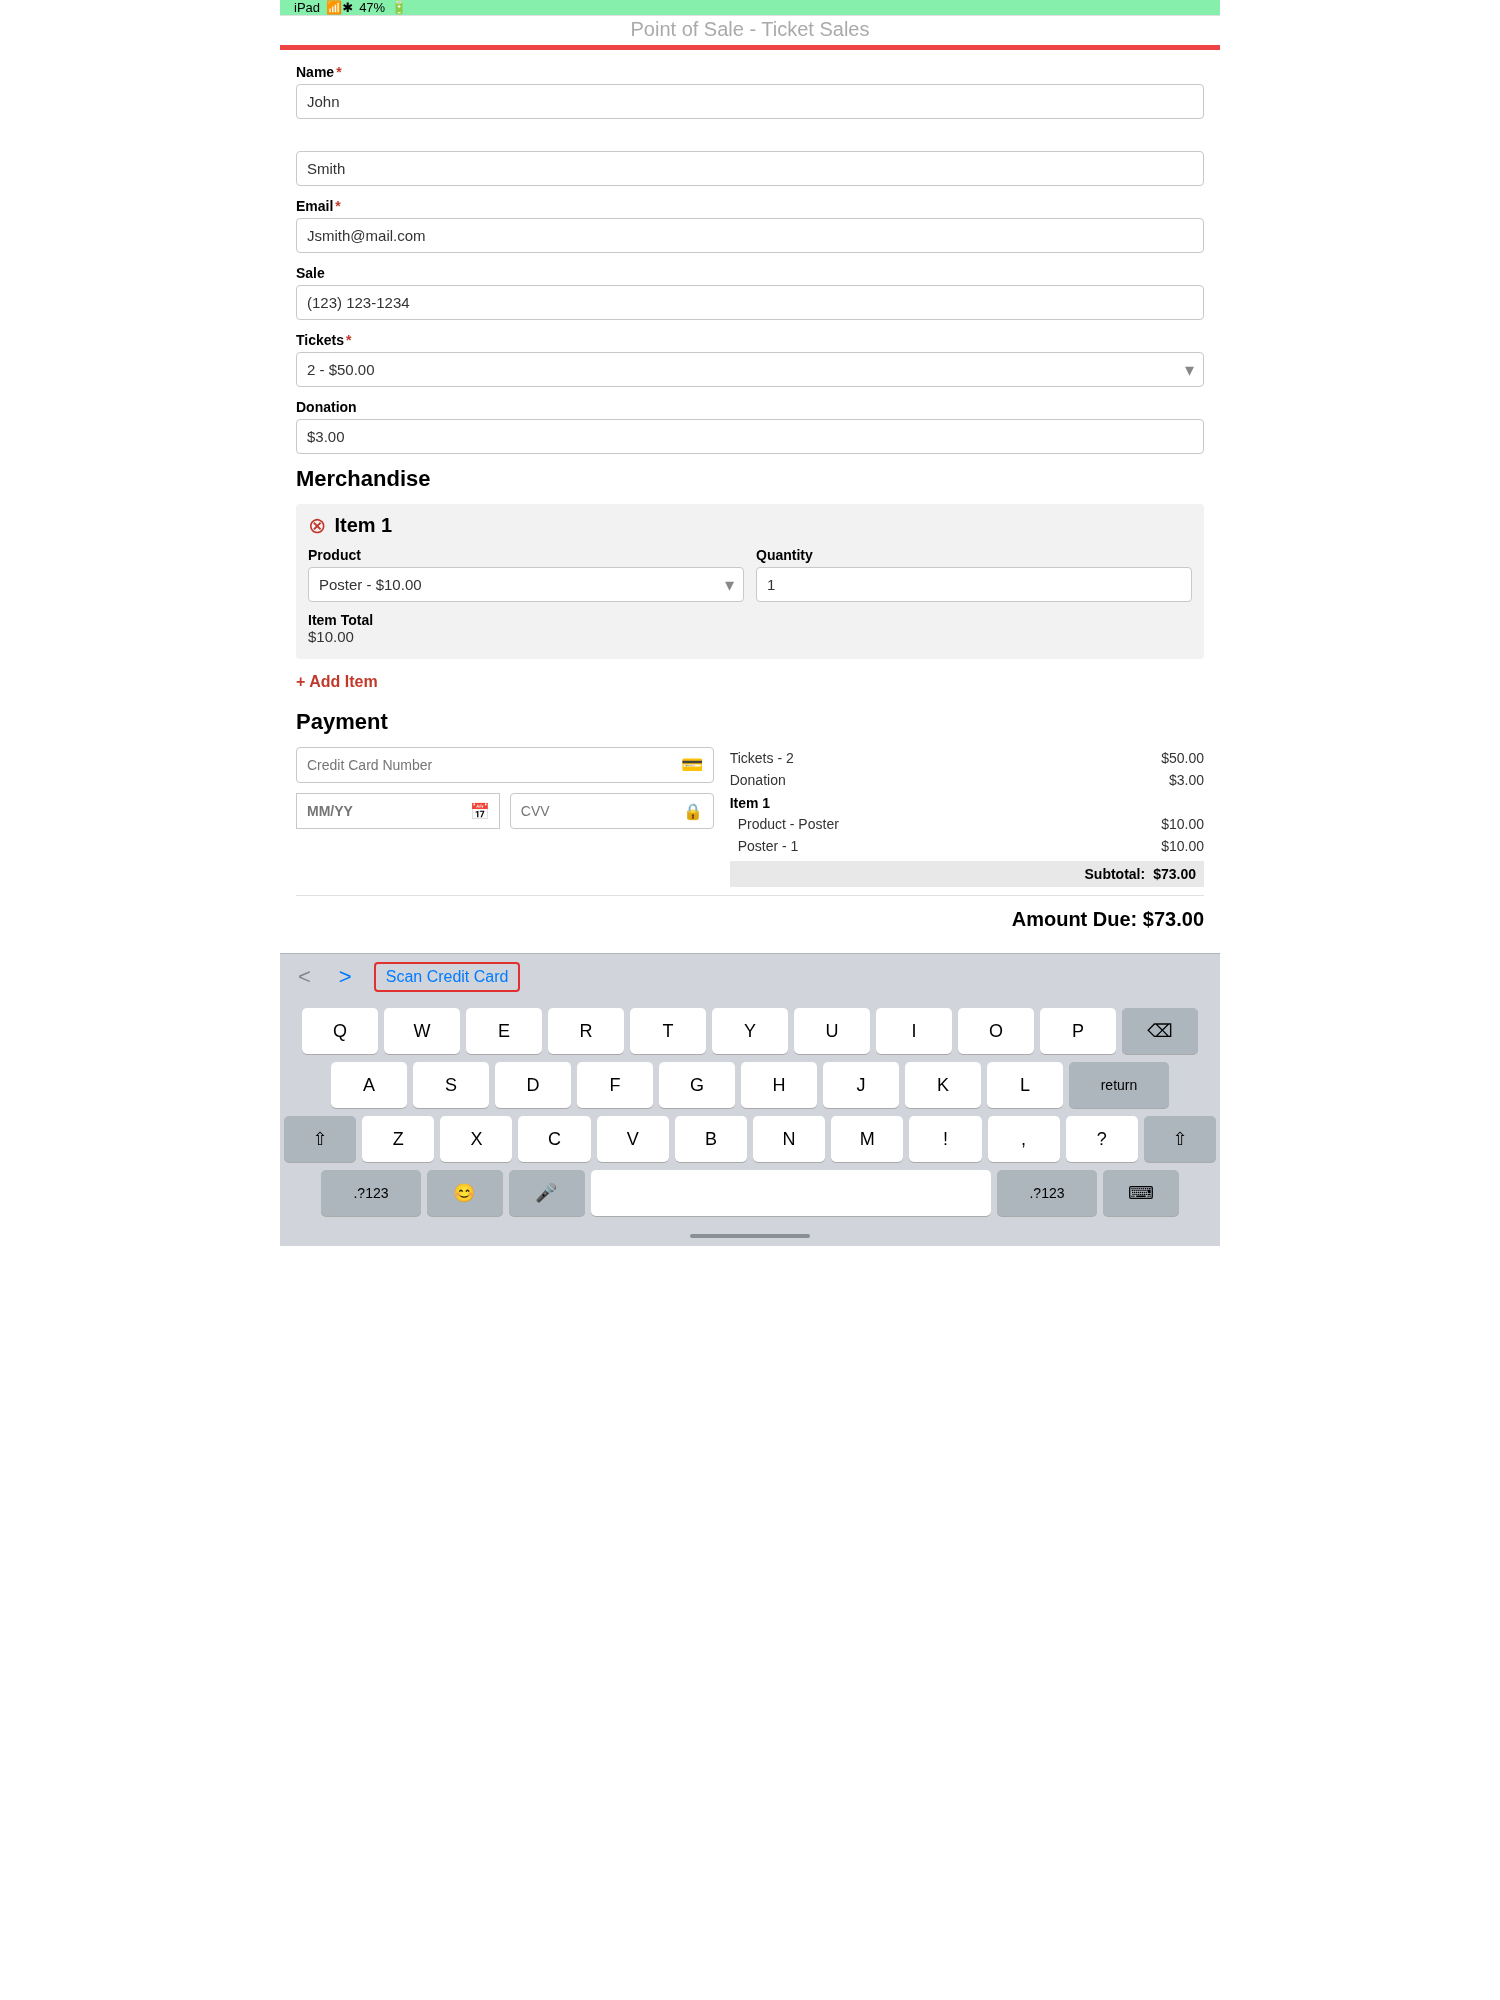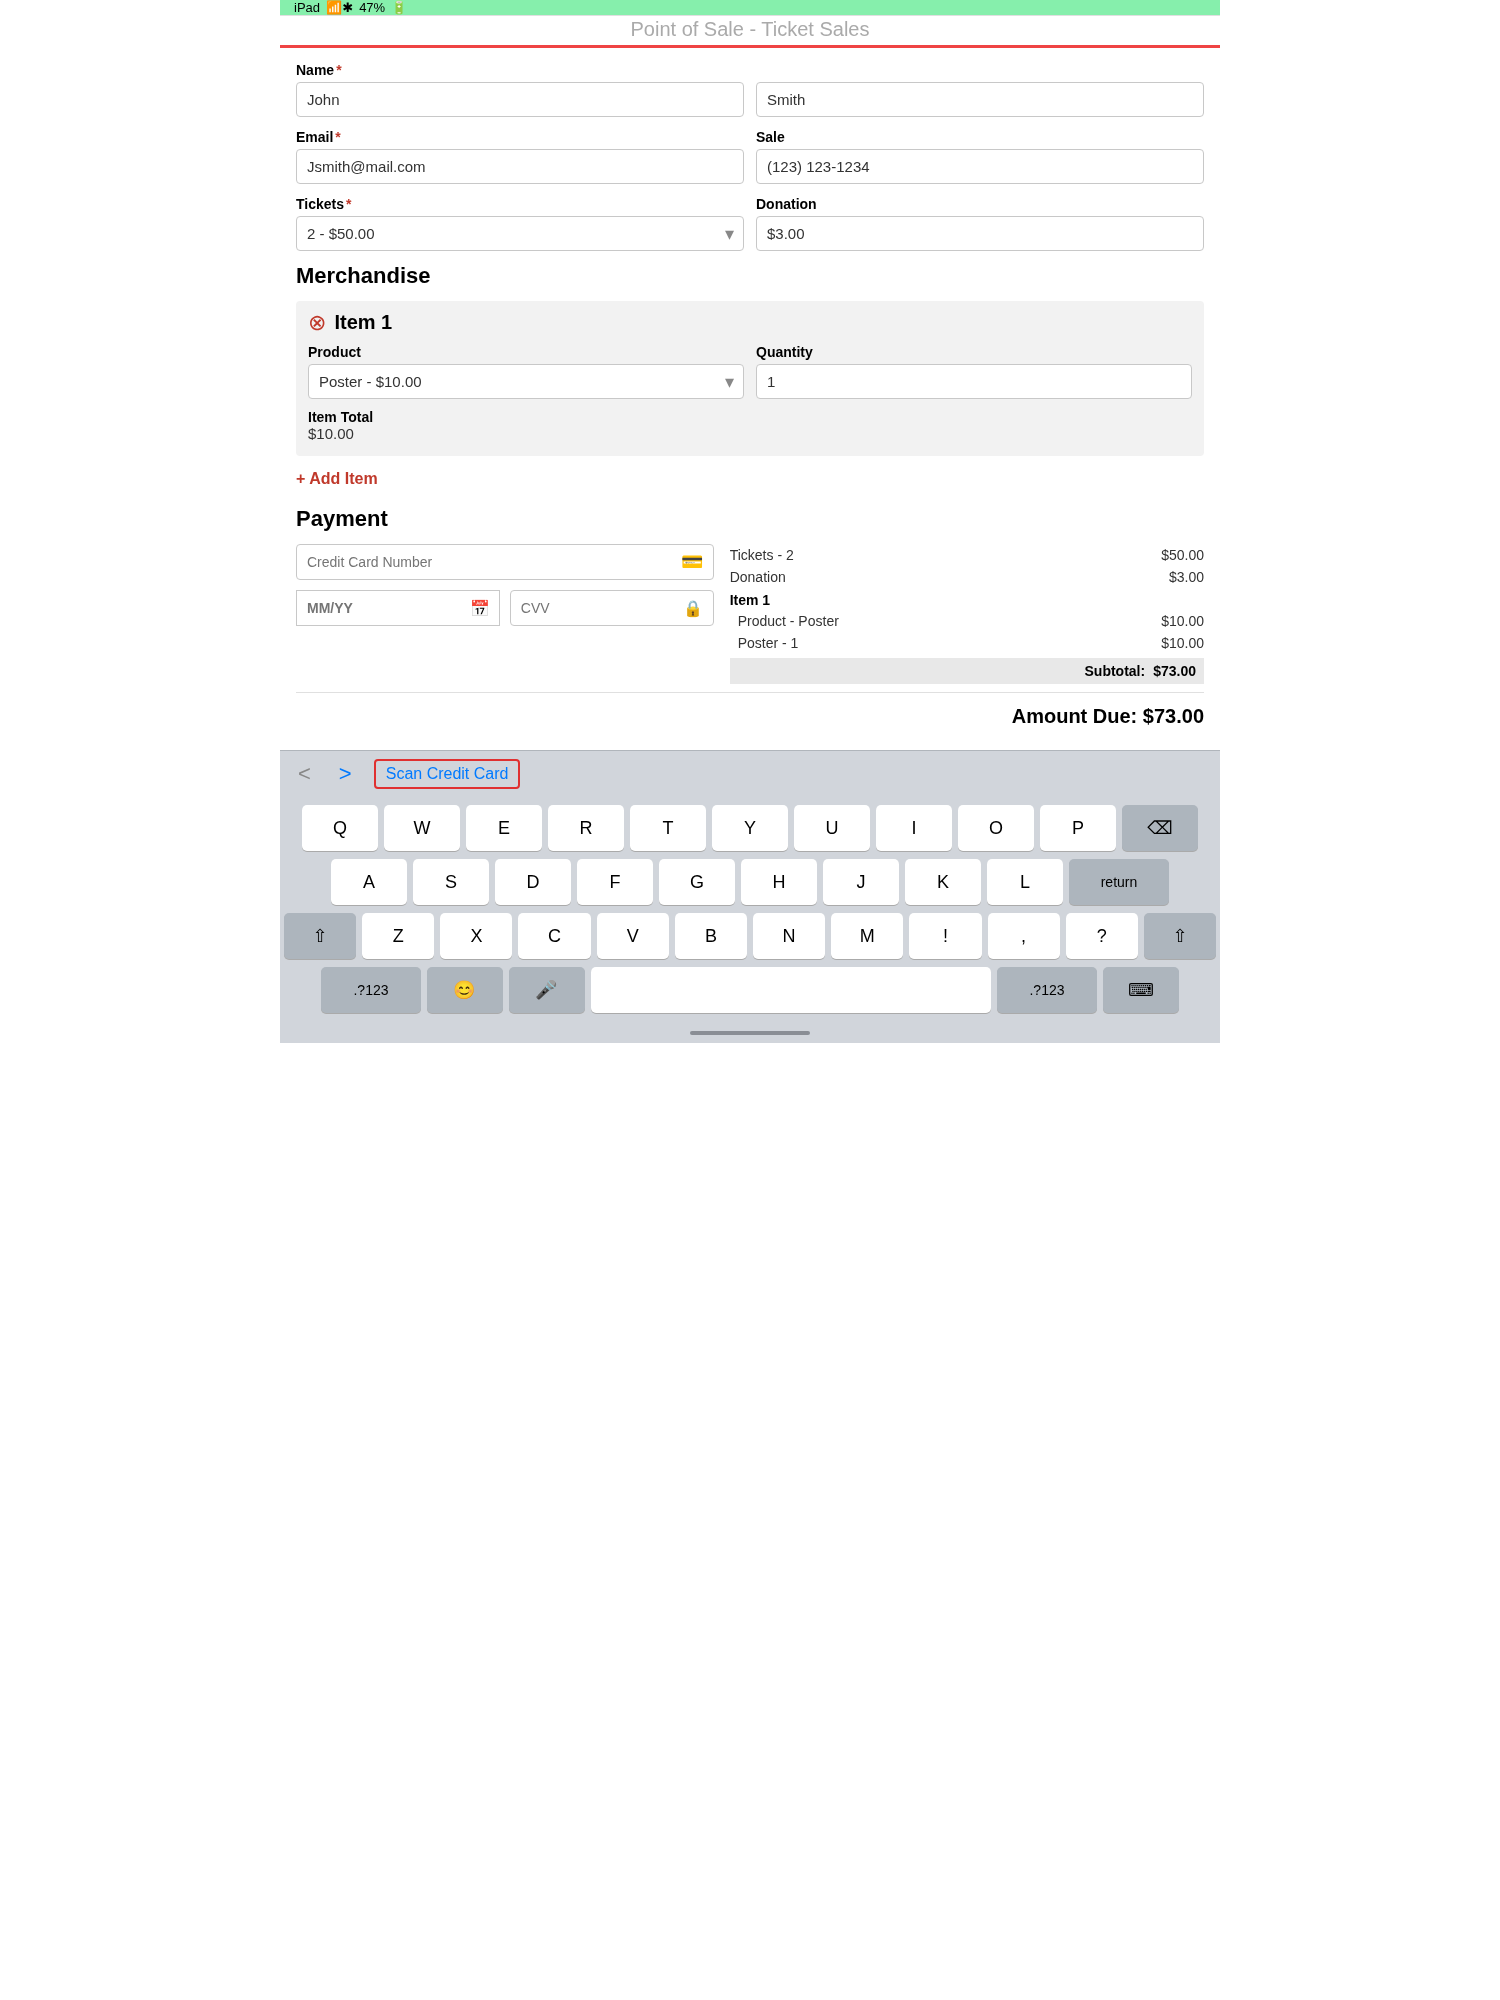--- a/index.html
+++ b/index.html
@@ -27,33 +27,34 @@
     .status-right { display: flex; align-items: center; gap: 6px; font-size: 13px; }
 
     
     .title-bar {
       background: #fff;
       text-align: center;
       padding: 2px 0 4px;
       color: #aaa;
       font-size: 20px;
       font-weight: 400;
-      border-bottom: 3px solid #ef4444;
+      border-bottom: 5px solid #ef4444;
     }
 
     
     .form-area {
       padding: 14px 16px;
       background: #fff;
     }
 
     .form-row {
       display: flex;
       gap: 12px;
       margin-bottom: 12px;
+      flex-direction: column;
     }
 
     .form-col {
       flex: 1;
     }
 
     .field-label {
       font-size: 14px;
       font-weight: 600;
       margin-bottom: 4px;

